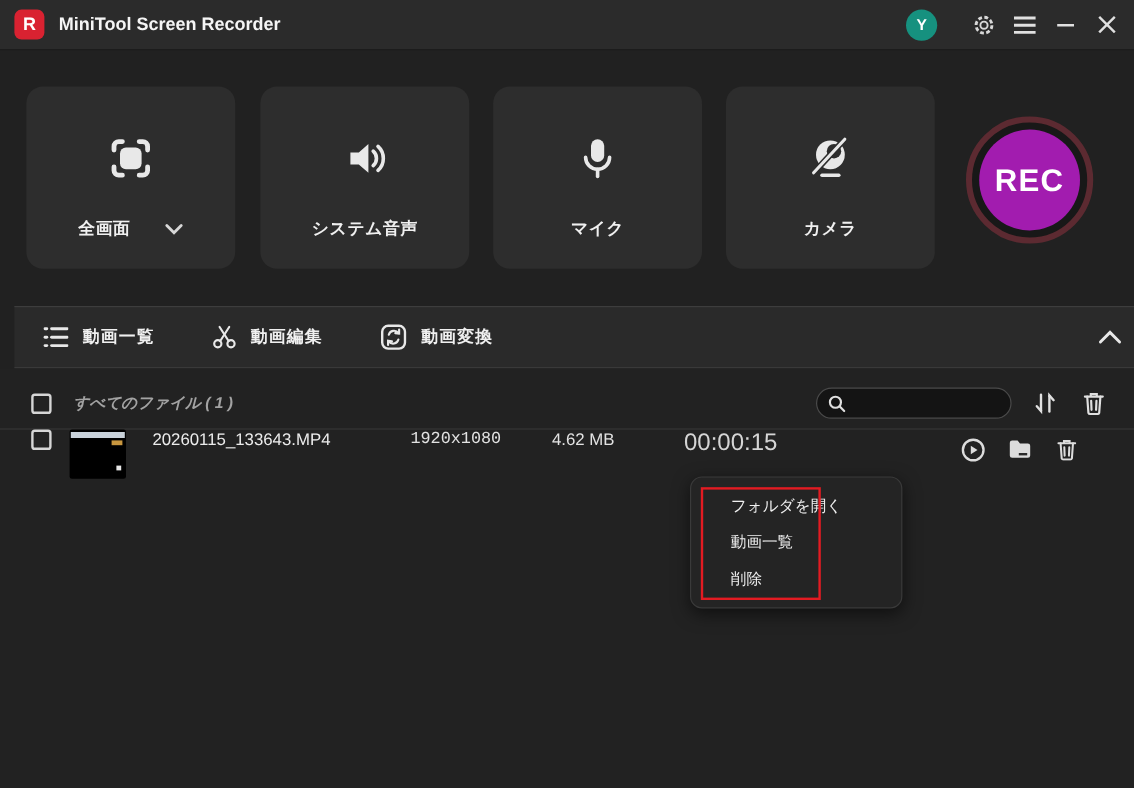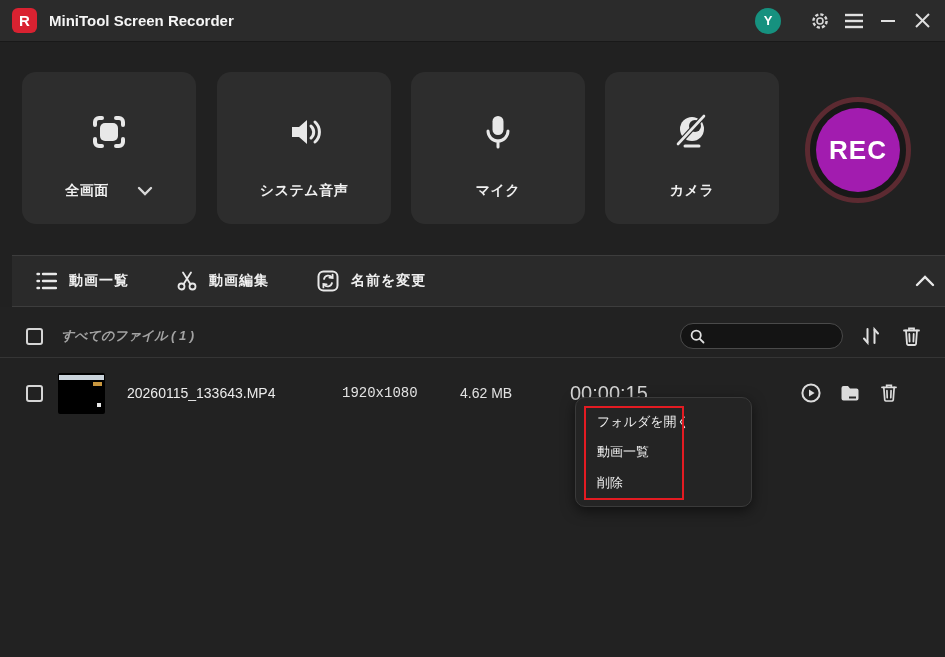--- a/index.html
+++ b/index.html
@@ -43,35 +43,35 @@
   .select-all-label { margin-left:18px; font-size:13px; font-weight:700; color:#a3a3a3;font-style:italic; }
   .header-right { margin-left:auto; display:flex; align-items:center; }
   .search-box { position:relative; width:163px; height:26px; background:#141414; border:1px solid #4a4a4a; border-radius:13px; display:flex; align-items:center; }
   .search-box .search-glyph { margin-left:9px; display:flex; }
   .search-input { flex:1; height:20px; margin-right:10px; background:transparent; border:none; outline:none; color:#eee; font-size:12px; font-family:inherit; }
   .hdr-icon { width:40px; display:flex; align-items:center; justify-content:center; cursor:pointer; }
   .hdr-icon.sort { margin-left:8px; }
   .hdr-icon.trash { margin-right:14px; }
   .header-divider { position:absolute; top:50px; left:0; width:945px; height:1px; background:#353535; }
 
-  .file-row { position:absolute; top:61px; left:0; width:923px; height:50px; display:flex; align-items:center; }
+  .file-row { position:absolute; top:51px; left:0; width:923px; height:50px; display:flex; align-items:flex-start; }
   .file-row .checkbox { margin-left:26px; }
   .thumb { position:relative; width:47px; height:41px; margin-left:15px; background:#000; border-radius:2px; overflow:hidden; cursor:pointer; }
   .thumb .strip { position:absolute; top:2px; left:1px; right:1px; height:5px; background:#c9d2da; }
   .thumb .badge { position:absolute; top:9px; right:3px; width:9px; height:4px; background:#c9973f; }
   .thumb .dot { position:absolute; bottom:7px; right:4px; width:4px; height:4px; background:#e8e8e8; }
   .file-name { margin-left:22px; width:215px; font-size:14px; color:#ececec; }
   .file-res { width:118px; font-size:14px; color:#e2e2e2;font-family:Liberation Mono, monospace; }
   .file-size { width:110px; font-size:14px; color:#e2e2e2; }
   .file-dur { width:110px; font-size:20px; color:#d5d5d5; }
   .row-actions { margin-left:auto; display:flex; align-items:center; gap:6px; margin-right:18px; }
   .row-icon { width:33px; height:33px; display:flex; align-items:center; justify-content:center; cursor:pointer; }
 
   
-  .context-menu { position:absolute; top:397px; left:575px; width:177px; height:110px; background:#242424; border:1px solid #3a3a3a; border-radius:10px; box-shadow:0 4px 14px rgba(0,0,0,0.55); display:flex; flex-direction:column; justify-content:space-around; padding:8px 0; z-index:5; }
+  .context-menu { position:absolute; top:397px; left:575px; width:177px; height:110px; background:#242424; border:1px solid #3a3a3a; border-radius:10px; box-shadow:0 4px 14px rgba(0,0,0,0.55); display:flex; flex-direction:column; justify-content:space-around; padding:8px 12px; z-index:5; }
   .menu-item { padding-left:21px; font-size:13px; color:#f0f0f0; cursor:pointer; line-height:1; }
   .annotation-box { position:absolute; top:406px; left:584px; width:100px; height:94px; border:2px solid #e31b22; z-index:6; pointer-events:none; }
 </style>
 </head>
 <body>
 
 <div class="window">
 
   <div class="titlebar">
     <div class="logo">R</div>
@@ -195,21 +195,21 @@
       <span class="tab-label">動画編集</span>
     </div>
     <div class="tab tab-convert">
       <svg width="22" height="22" viewBox="0 0 22 22" stroke="#e8e8e8" fill="none" stroke-linecap="round">
         <rect x="1.5" y="1.5" width="19" height="19" rx="5" stroke-width="2"></rect>
         <path d="M7 9 a4.5 4.5 0 0 1 8-1.5" stroke-width="1.8"></path>
         <polyline points="15.6,4.6 15.6,8 12.4,7.6" stroke-width="1.8"></polyline>
         <path d="M15 13 a4.5 4.5 0 0 1-8 1.5" stroke-width="1.8"></path>
         <polyline points="6.4,17.4 6.4,14 9.6,14.4" stroke-width="1.8"></polyline>
       </svg>
-      <span class="tab-label">名前を変更</span>
+      <span class="tab-label">動画変換</span>
     </div>
     <div class="collapse-btn">
       <svg width="20" height="12" viewBox="0 0 20 12" fill="none" stroke="#e8e8e8" stroke-width="2.4" stroke-linecap="round">
         <polyline points="2,10 10,2 18,10"></polyline>
       </svg>
     </div>
   </div>
 
   <div class="list-section">
     <div class="list-header">

